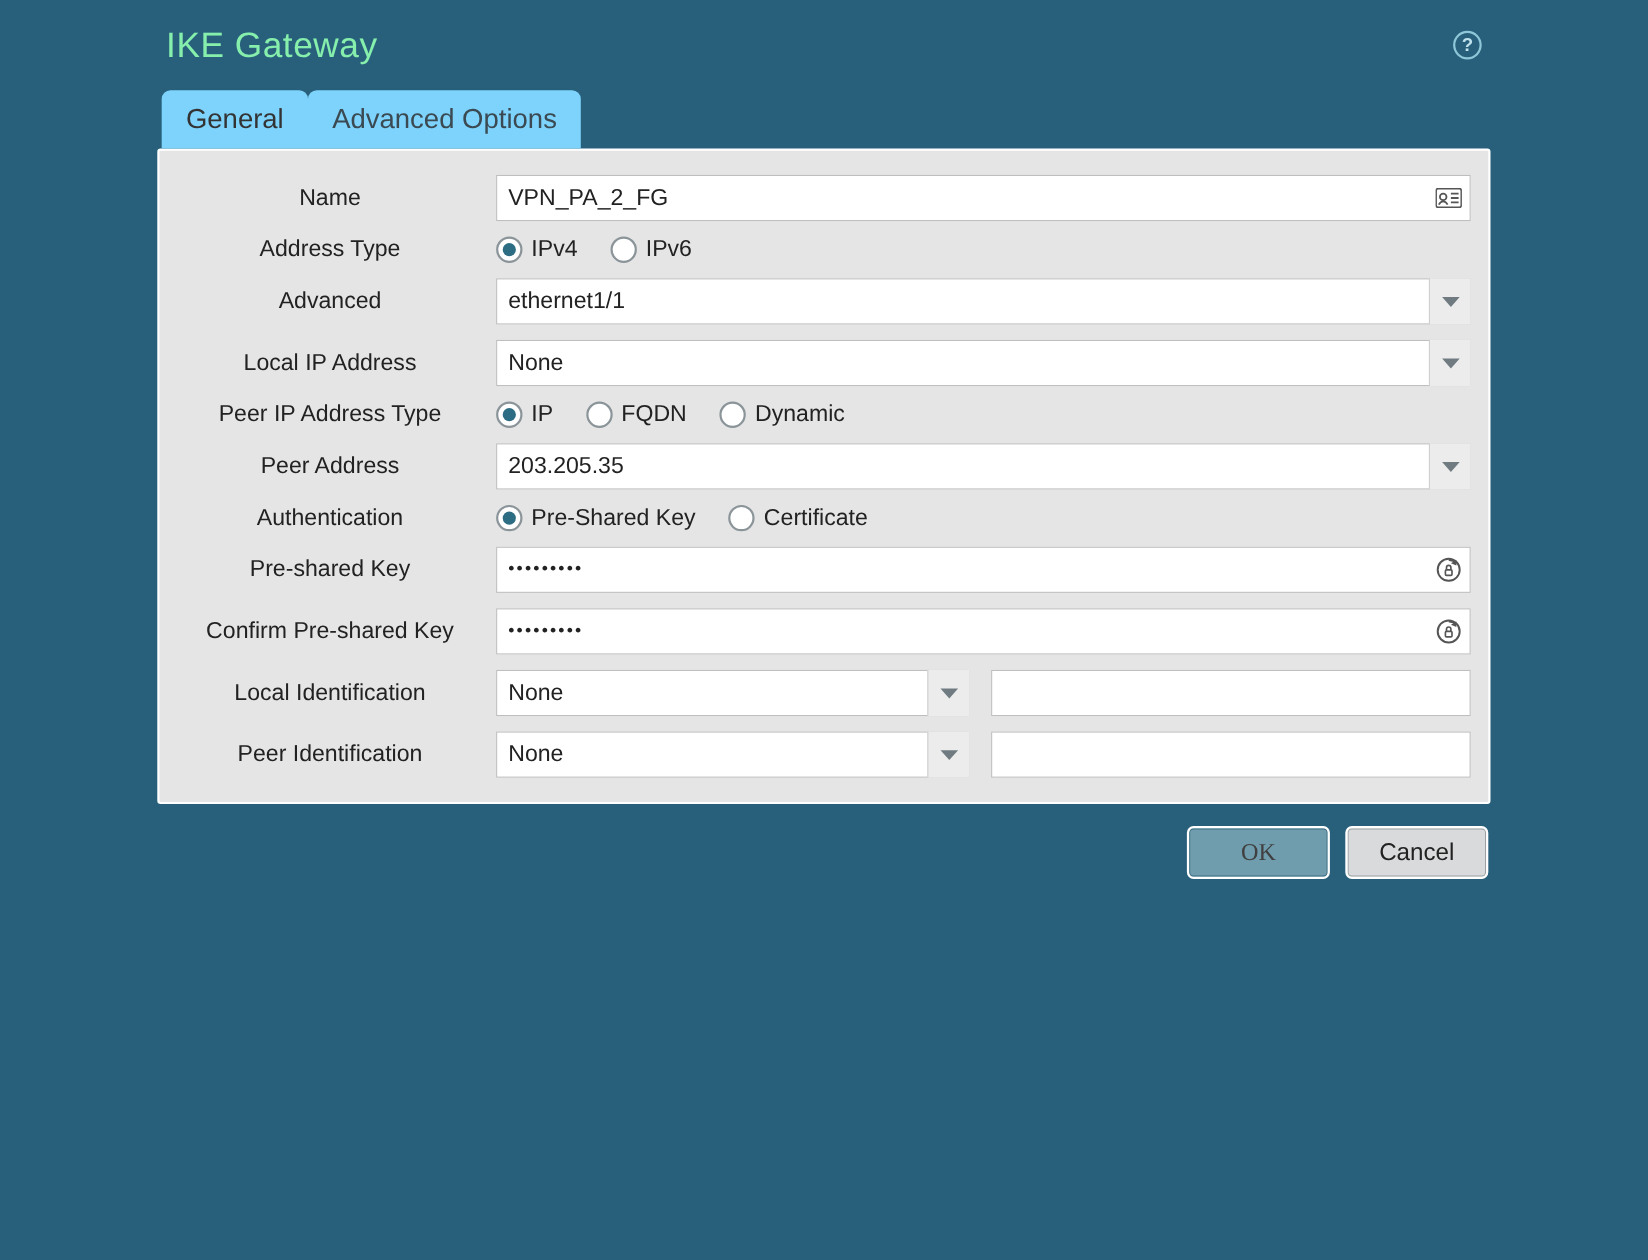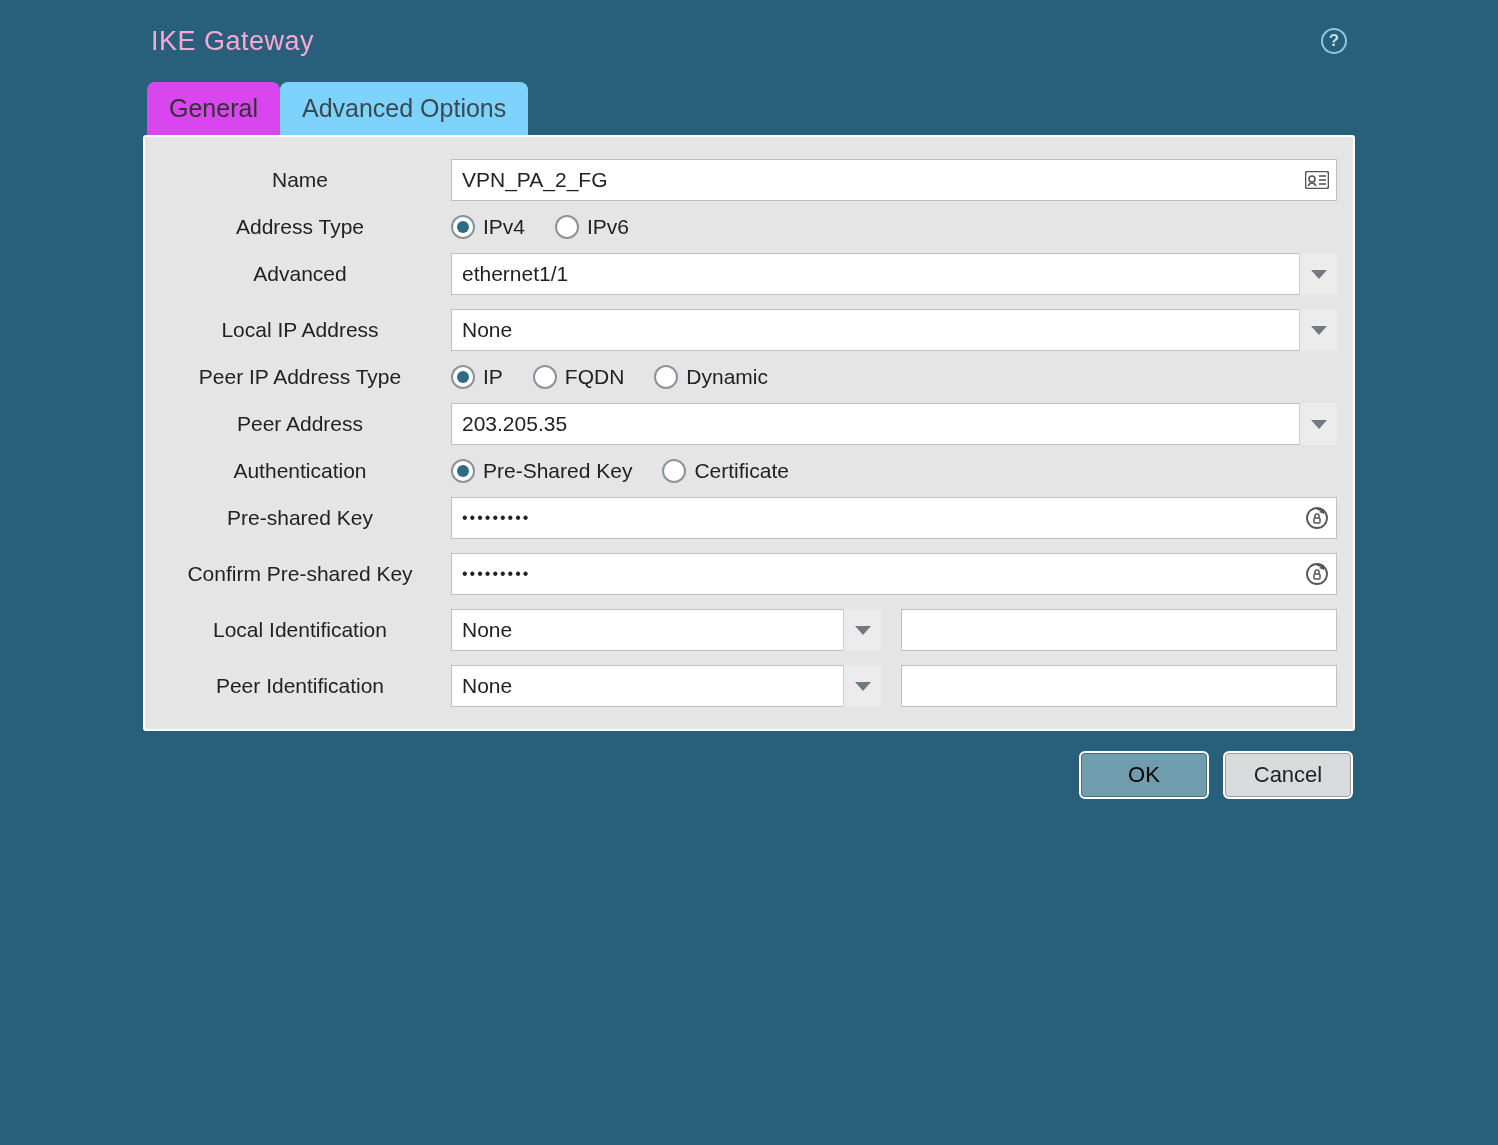--- a/index.html
+++ b/index.html
@@ -19,22 +19,22 @@
     top: 0;
   }
   .dialog-header {
     height: 82px;
     display:flex;
     align-items:center;
     justify-content:space-between;
     padding: 0 22px 0 22px;
   }
   .dialog-title {
-    color: #f9a8d4;
-    font-size: 27px;
+    color: #86efac;
+    font-size: 32px;
     font-weight: 300;
     letter-spacing: .5px;
   }
   .help-icon {
     width:26px; height:26px;
     border:2px solid #8fc7d8;
     border-radius:50%;
     color:#bfe2ec;
     display:flex; align-items:center; justify-content:center;
     font-size:17px;
@@ -50,21 +50,21 @@
     padding: 12px 22px 12px 22px;
     font-size: 25px;
     font-weight: 300;
     color:#3b4a52;
     border-top-left-radius: 8px;
     border-top-right-radius: 8px;
     cursor:pointer;
     background:#7dd3fc;
   }
   .tab.active {
-    background:#d946ef;
+    background:#7dd3fc;
     color:#333;
   }
   .panel {
     background:#e5e5e5;
     border:2px solid #fff;
     border-radius:3px;
     margin:0 14px;
     padding: 22px 16px 18px 16px;
   }
   .form-row {
@@ -172,22 +172,23 @@
     border:2px solid #fff;
     border-radius:6px;
     font-size:22px;
     display:flex;align-items:center;justify-content:center;
     cursor:pointer;
     color:#102a36;
     font-weight:400;
   }
   .btn.primary {
     background:#6f9dae;
-    color:#000000;
+    color:#404040;
     box-shadow: inset 0 0 0 1px #3f6f81;
+    font-family: Liberation Serif, serif;
   }
   .btn.secondary {
     background:#d9dadb;
     box-shadow: inset 0 0 0 1px #9aa0a3;
     color:#222;
   }
   
   svg { display:block; }
 </style>
 </head>

